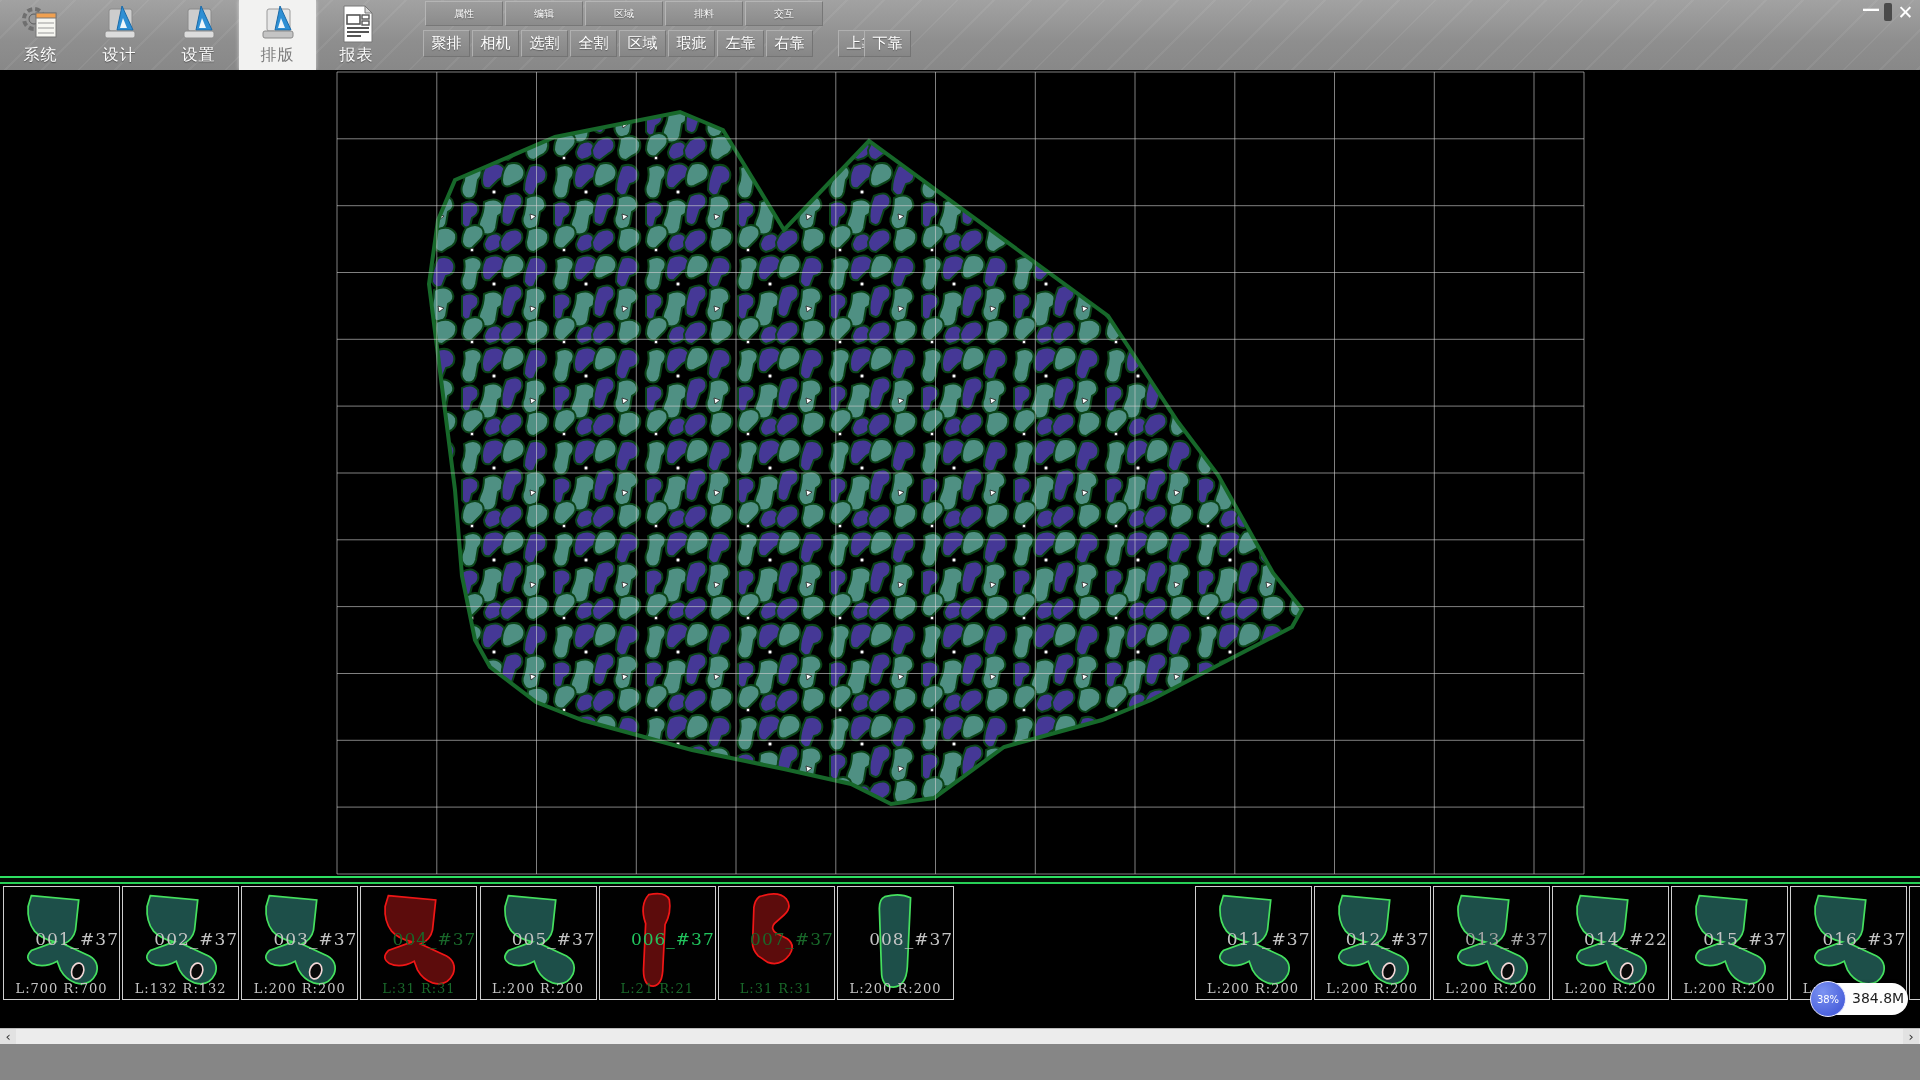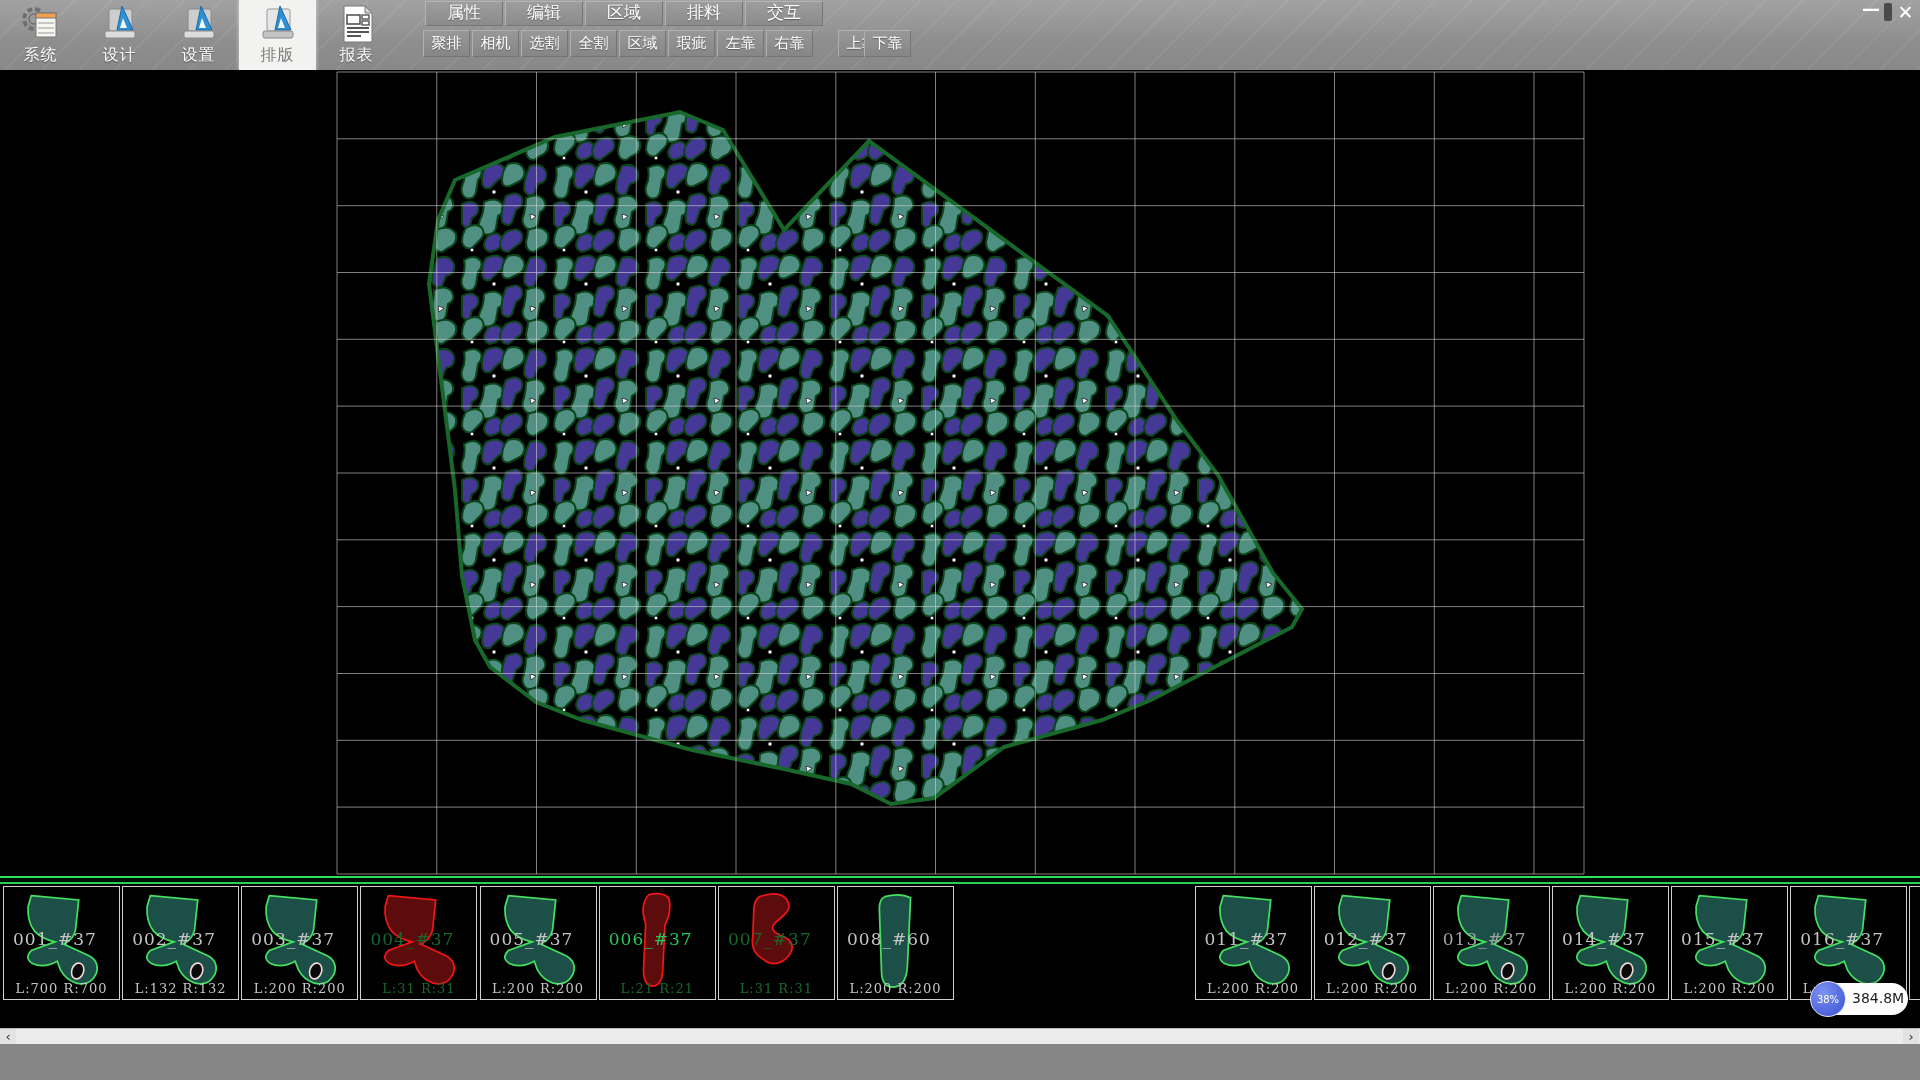--- a/index.html
+++ b/index.html
@@ -15,23 +15,23 @@
     background:repeating-linear-gradient(135deg, rgba(255,255,255,.06) 0 2px, transparent 2px 26px); }
 
   .tab { position:absolute; top:0; width:77px; height:70px; text-align:center; cursor:default; }
   .tab.selected { background:#f2f2f1; box-shadow:0 0 4px rgba(255,255,255,.6); }
   .tab .ticon { display:block; margin:3px auto 0; width:40px; height:42px; }
   .tab .tlabel { display:block; margin-top:0px; font-size:16px; color:#fdfdfd;
     text-shadow:0 1px 1px #555; letter-spacing:1px; }
   .tab.selected .tlabel { color:#7a7a7a; text-shadow:none; }
 
   .menubtn { position:absolute; top:1px; height:25px; width:78px; line-height:23px;
-    text-align:center; font-size:17px; color:#fff; text-shadow:0 1px 1px #5a5a5a;
+    text-align:center; font-size:10px; color:#fff; text-shadow:0 1px 1px #5a5a5a;
     background:linear-gradient(180deg,#9d9d9d,#8b8b8b);
-    border:1px solid; border-color:#b5b5b5 #777 #777 #b5b5b5; cursor:default;font-family:Liberation Mono, monospace; }
+    border:1px solid; border-color:#b5b5b5 #777 #777 #b5b5b5; cursor:default; }
   .toolbtn { position:absolute; top:30px; height:27px; width:47px; line-height:25px;
     text-align:center; font-size:15px; color:#fff; text-shadow:0 1px 1px #5a5a5a;
     background:linear-gradient(180deg,#989898,#868686);
     border:1px solid; border-color:#b0b0b0 #747474 #747474 #b0b0b0; cursor:default; }
 
   .winctl { position:absolute; top:2px; height:20px; color:#fff; text-align:center;
     font-weight:bold; cursor:default; }
   #btn-min { left:1856px; width:30px; font-size:18px; line-height:14px; }
   #btn-max { left:1884px; width:8px; height:18px; top:3px; background:#4a4a4a; border-radius:2px; }
   #btn-close { left:1892px; width:27px; font-size:19px; line-height:20px; }
@@ -39,21 +39,21 @@
   
   .workspace { position:absolute; left:0; top:70px; width:1920px; height:806px; background:#000; }
   .strip-sep { position:absolute; left:0; top:876px; width:1920px; height:8px; background:#020d04;
     border-top:2px solid #2ee062; border-bottom:2px solid #27cf56; }
 
   
   .strip { position:absolute; left:0; top:884px; width:1920px; height:119px; background:#000; }
   .cell { position:absolute; top:2px; height:114px; width:117px; background:#010101;
     border:1px solid #cfcfcf; overflow:hidden; cursor:default; }
   .cell svg { position:absolute; left:0; top:0; }
-  .cell .plabel { position:absolute; left:9px; right:0; top:42px; text-align:left;
+  .cell .plabel { position:absolute; left:2px; right:0; top:42px; text-align:right;
     font-family:"DejaVu Serif","Liberation Serif",serif; font-size:17px; letter-spacing:1px; }
   .cell .lrlabel { position:absolute; left:0; right:0; bottom:3px; text-align:center;
     font-family:"DejaVu Serif","Liberation Serif",serif; font-size:13px; letter-spacing:1px; }
 
   .gap-bottom { position:absolute; left:0; top:1003px; width:1920px; height:25px; background:#000; }
 
   
   .hscroll { position:absolute; left:0; top:1028px; width:1920px; height:16px; background:#ececec;
     border-top:1px solid #bbb; }
   .hscroll .arrow { position:absolute; top:0; width:16px; height:15px; color:#333;
@@ -233,21 +233,21 @@
         <svg width="115" height="112" viewBox="-4 -2 104 104">
           <path d="M32,7 Q50,1 57,9 Q63,17 55,24 L46,32 Q42,37 48,41 L58,46 Q66,52 60,61 Q52,72 40,68 L31,62 Q24,55 26,44 L27,17 Q28,10 32,7 Z" fill="#5c0c0c" stroke="#f01616" stroke-width="1.6"></path>
         </svg>
         <div class="plabel" style="color:#19682a">007_#37</div>
         <div class="lrlabel" style="color:#19682a">L:31 R:31</div>
       </div>
       <div class="cell" style="left: 837.05px;">
         <svg width="115" height="112" viewBox="-4 -2 104 104">
           <path d="M38,7 Q52,3 62,8 L59,72 Q58,90 46,91 Q35,91 35,76 L33,18 Q33,9 38,7 Z" fill="#1d4f49" stroke="#45e05f" stroke-width="1.6"></path>
         </svg>
-        <div class="plabel" style="color:#c4c4c4">008_#60</div>
+        <div class="plabel" style="color:#c4c4c4">008_#37</div>
         <div class="lrlabel" style="color:#c4c4c4">L:200 R:200</div>
       </div>
       <div class="cell" style="left: 1194.5px;">
         <svg width="115" height="112" viewBox="-4 -2 104 104">
           <path d="M20,6 L64,10 L61,38 Q59,47 50,51 L74,62 Q84,68 80,79 Q74,91 61,87 Q52,84 47,75 L44,67 Q31,74 21,69 Q13,64 20,57 L42,49 Q29,46 23,39 Q16,30 17,16 Z" fill="#1d4f49" stroke="#45e05f" stroke-width="1.6"></path>
         </svg>
         <div class="plabel" style="color:#c4c4c4">011_#37</div>
         <div class="lrlabel" style="color:#c4c4c4">L:200 R:200</div>
       </div>
       <div class="cell" style="left: 1313.65px;">
@@ -264,21 +264,21 @@
           <ellipse cx="63" cy="76" rx="5.5" ry="7.5" fill="#0a0a0a" stroke="#f2d7d7" stroke-width="1.5" transform="rotate(18 63 76)"></ellipse>
         </svg>
         <div class="plabel" style="color:#a3a3a3">013_#37</div>
         <div class="lrlabel" style="color:#c4c4c4">L:200 R:200</div>
       </div>
       <div class="cell" style="left: 1551.95px;">
         <svg width="115" height="112" viewBox="-4 -2 104 104">
           <path d="M20,6 L64,10 L61,38 Q59,47 50,51 L74,62 Q84,68 80,79 Q74,91 61,87 Q52,84 47,75 L44,67 Q31,74 21,69 Q13,64 20,57 L42,49 Q29,46 23,39 Q16,30 17,16 Z" fill="#1d4f49" stroke="#45e05f" stroke-width="1.6"></path>
           <ellipse cx="63" cy="76" rx="5.5" ry="7.5" fill="#0a0a0a" stroke="#f2d7d7" stroke-width="1.5" transform="rotate(18 63 76)"></ellipse>
         </svg>
-        <div class="plabel" style="color:#c4c4c4">014_#37</div>
+        <div class="plabel" style="color:#c4c4c4">014_#22</div>
         <div class="lrlabel" style="color:#c4c4c4">L:200 R:200</div>
       </div>
       <div class="cell" style="left: 1671.1px;">
         <svg width="115" height="112" viewBox="-4 -2 104 104">
           <path d="M20,6 L64,10 L61,38 Q59,47 50,51 L74,62 Q84,68 80,79 Q74,91 61,87 Q52,84 47,75 L44,67 Q31,74 21,69 Q13,64 20,57 L42,49 Q29,46 23,39 Q16,30 17,16 Z" fill="#1d4f49" stroke="#45e05f" stroke-width="1.6"></path>
         </svg>
         <div class="plabel" style="color:#c4c4c4">015_#37</div>
         <div class="lrlabel" style="color:#c4c4c4">L:200 R:200</div>
       </div>
       <div class="cell" style="left: 1790.25px;">

